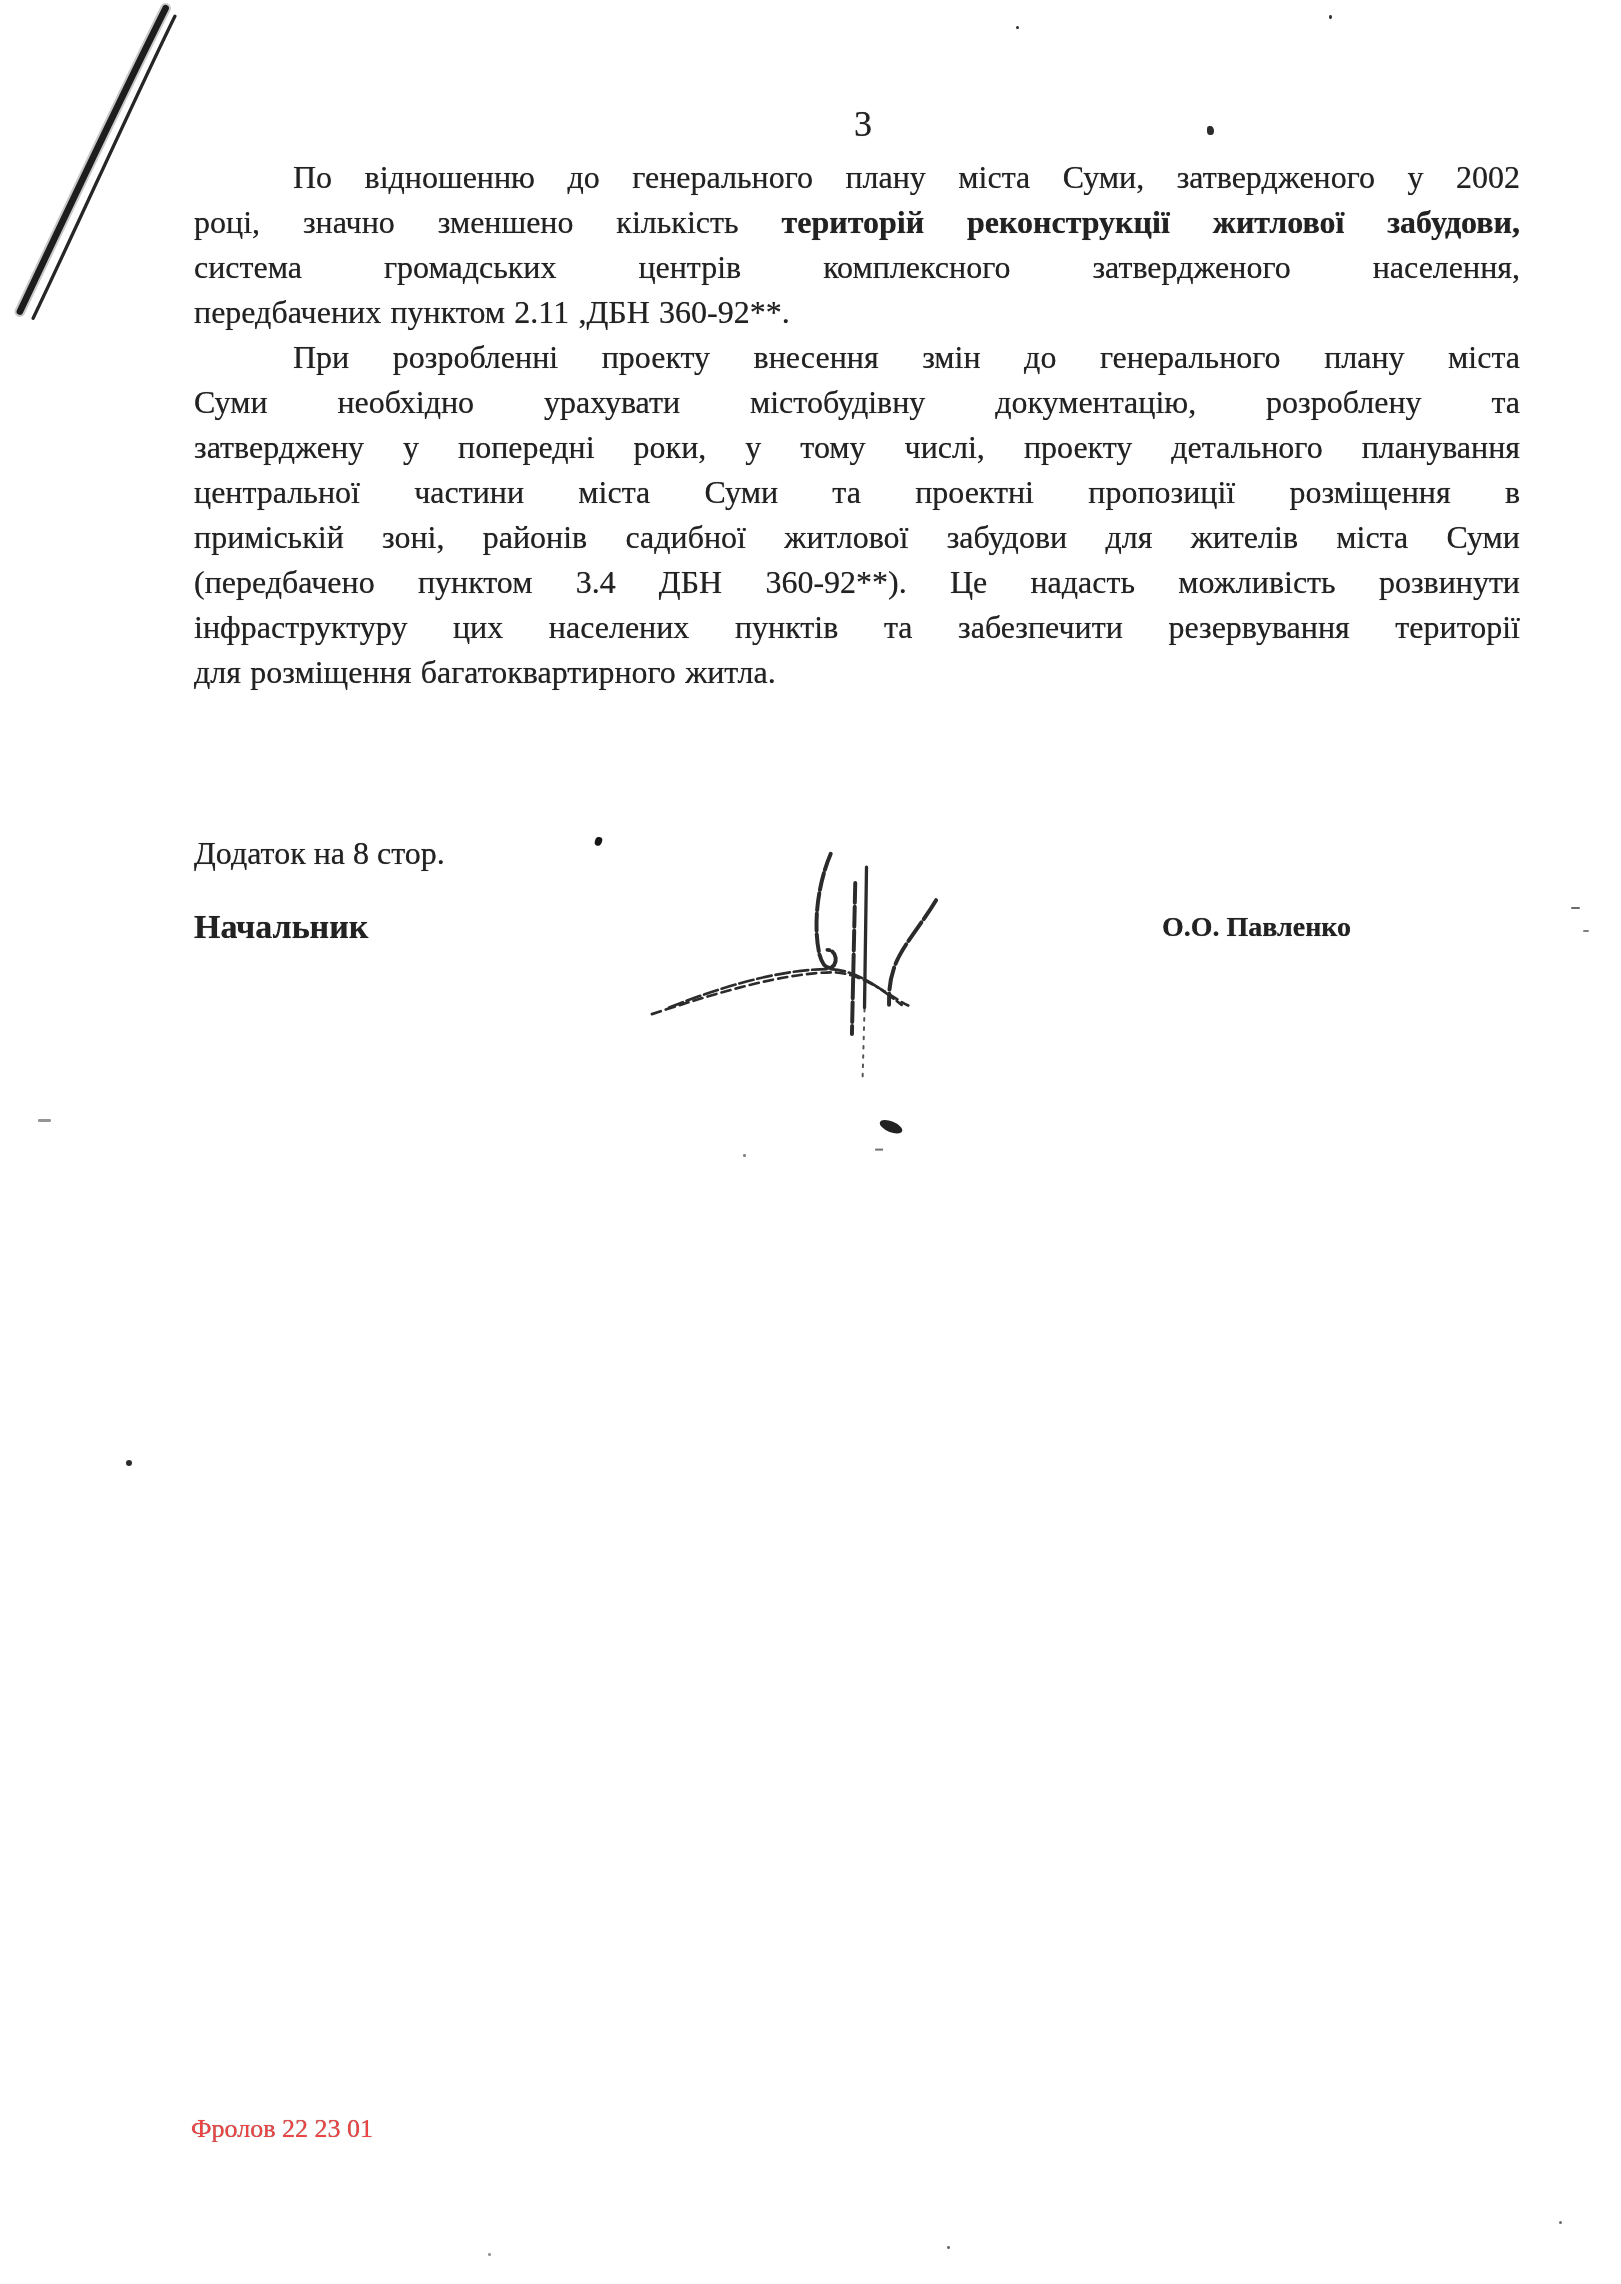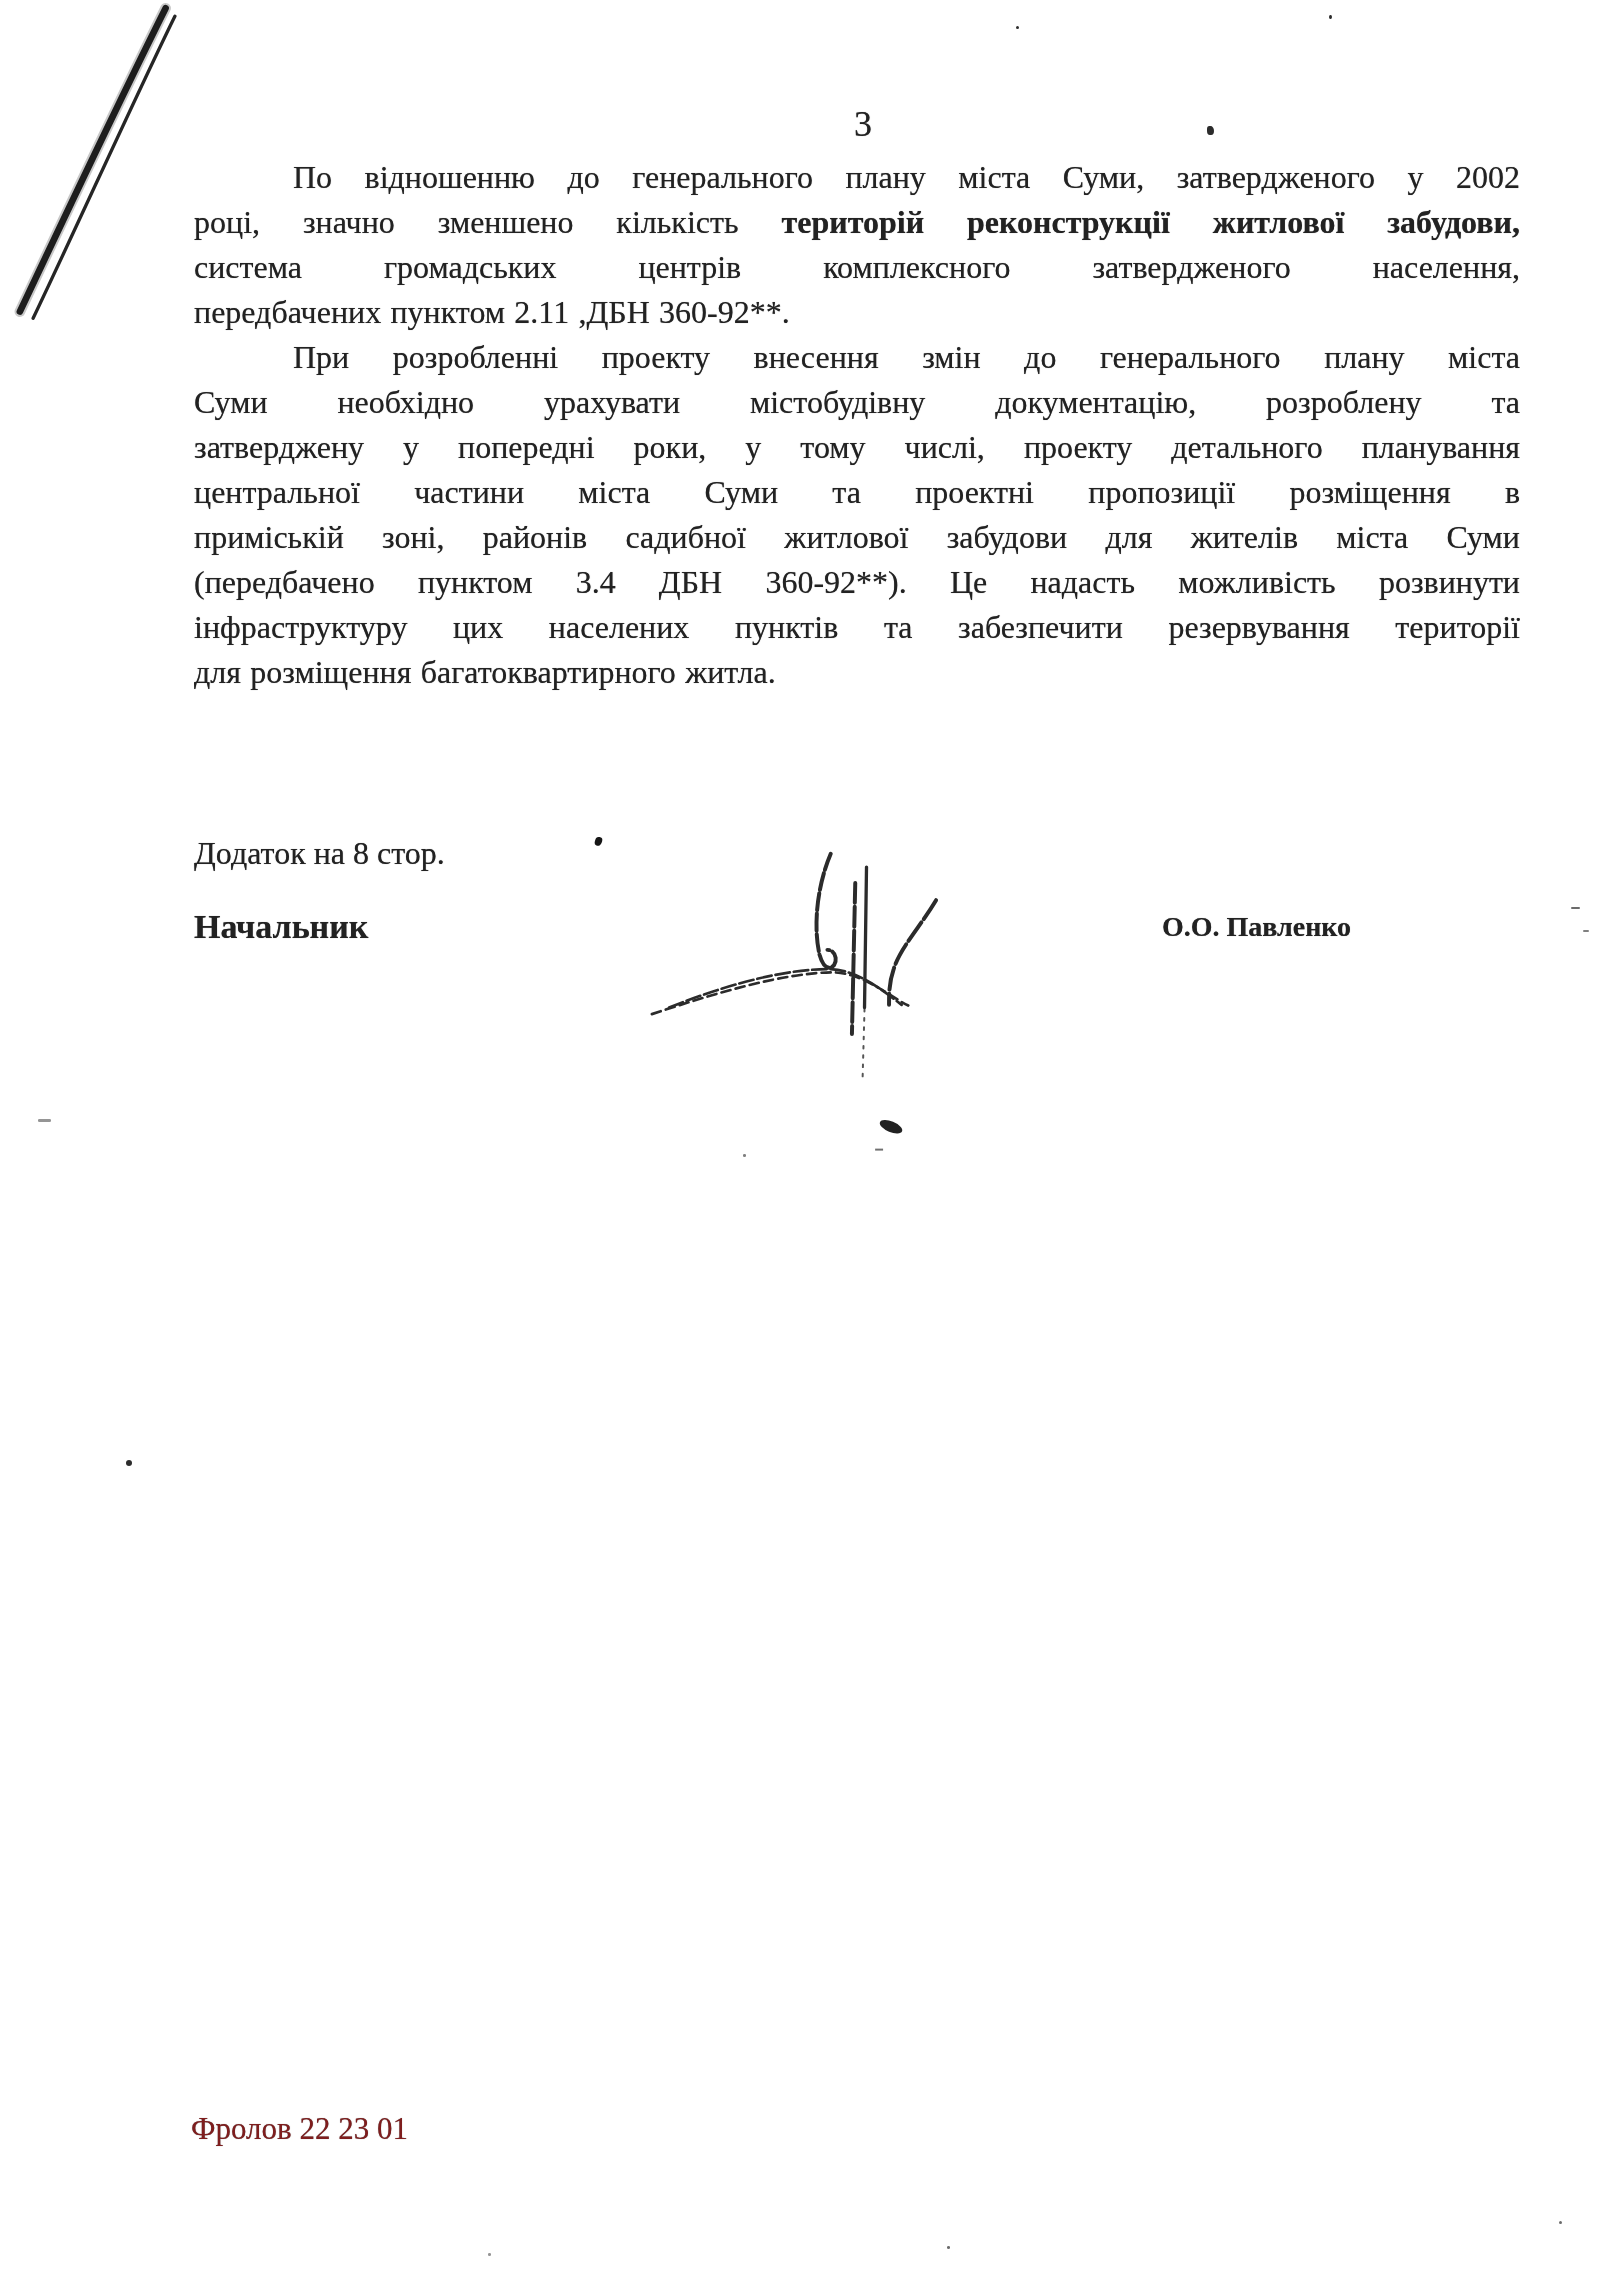--- a/index.html
+++ b/index.html
@@ -48,21 +48,21 @@
     position:absolute; left:194px; top:907px;
     font-size:34px; font-weight:bold; line-height:40px;
   }
   .signoff-name {
     position:absolute; left:1162px; top:907px;
     font-size:28px; font-weight:bold; line-height:40px;
   }
 
   .typist-note {
     position:absolute; left:191px; top:2110px;
-    font-size:31px; line-height:37px; color:#7f1d1d;
+    font-size:26px; line-height:37px; color:#ef4444;
   }
 
   .pen-mark { position:absolute; left:0; top:0; }
   .signature { position:absolute; left:630px; top:815px; }
 
   .speck { position:absolute; background:#2c2c2c; border-radius:50%; }
   .speck.dash { border-radius:1.3px; }
 </style>
 </head>
 <body>

